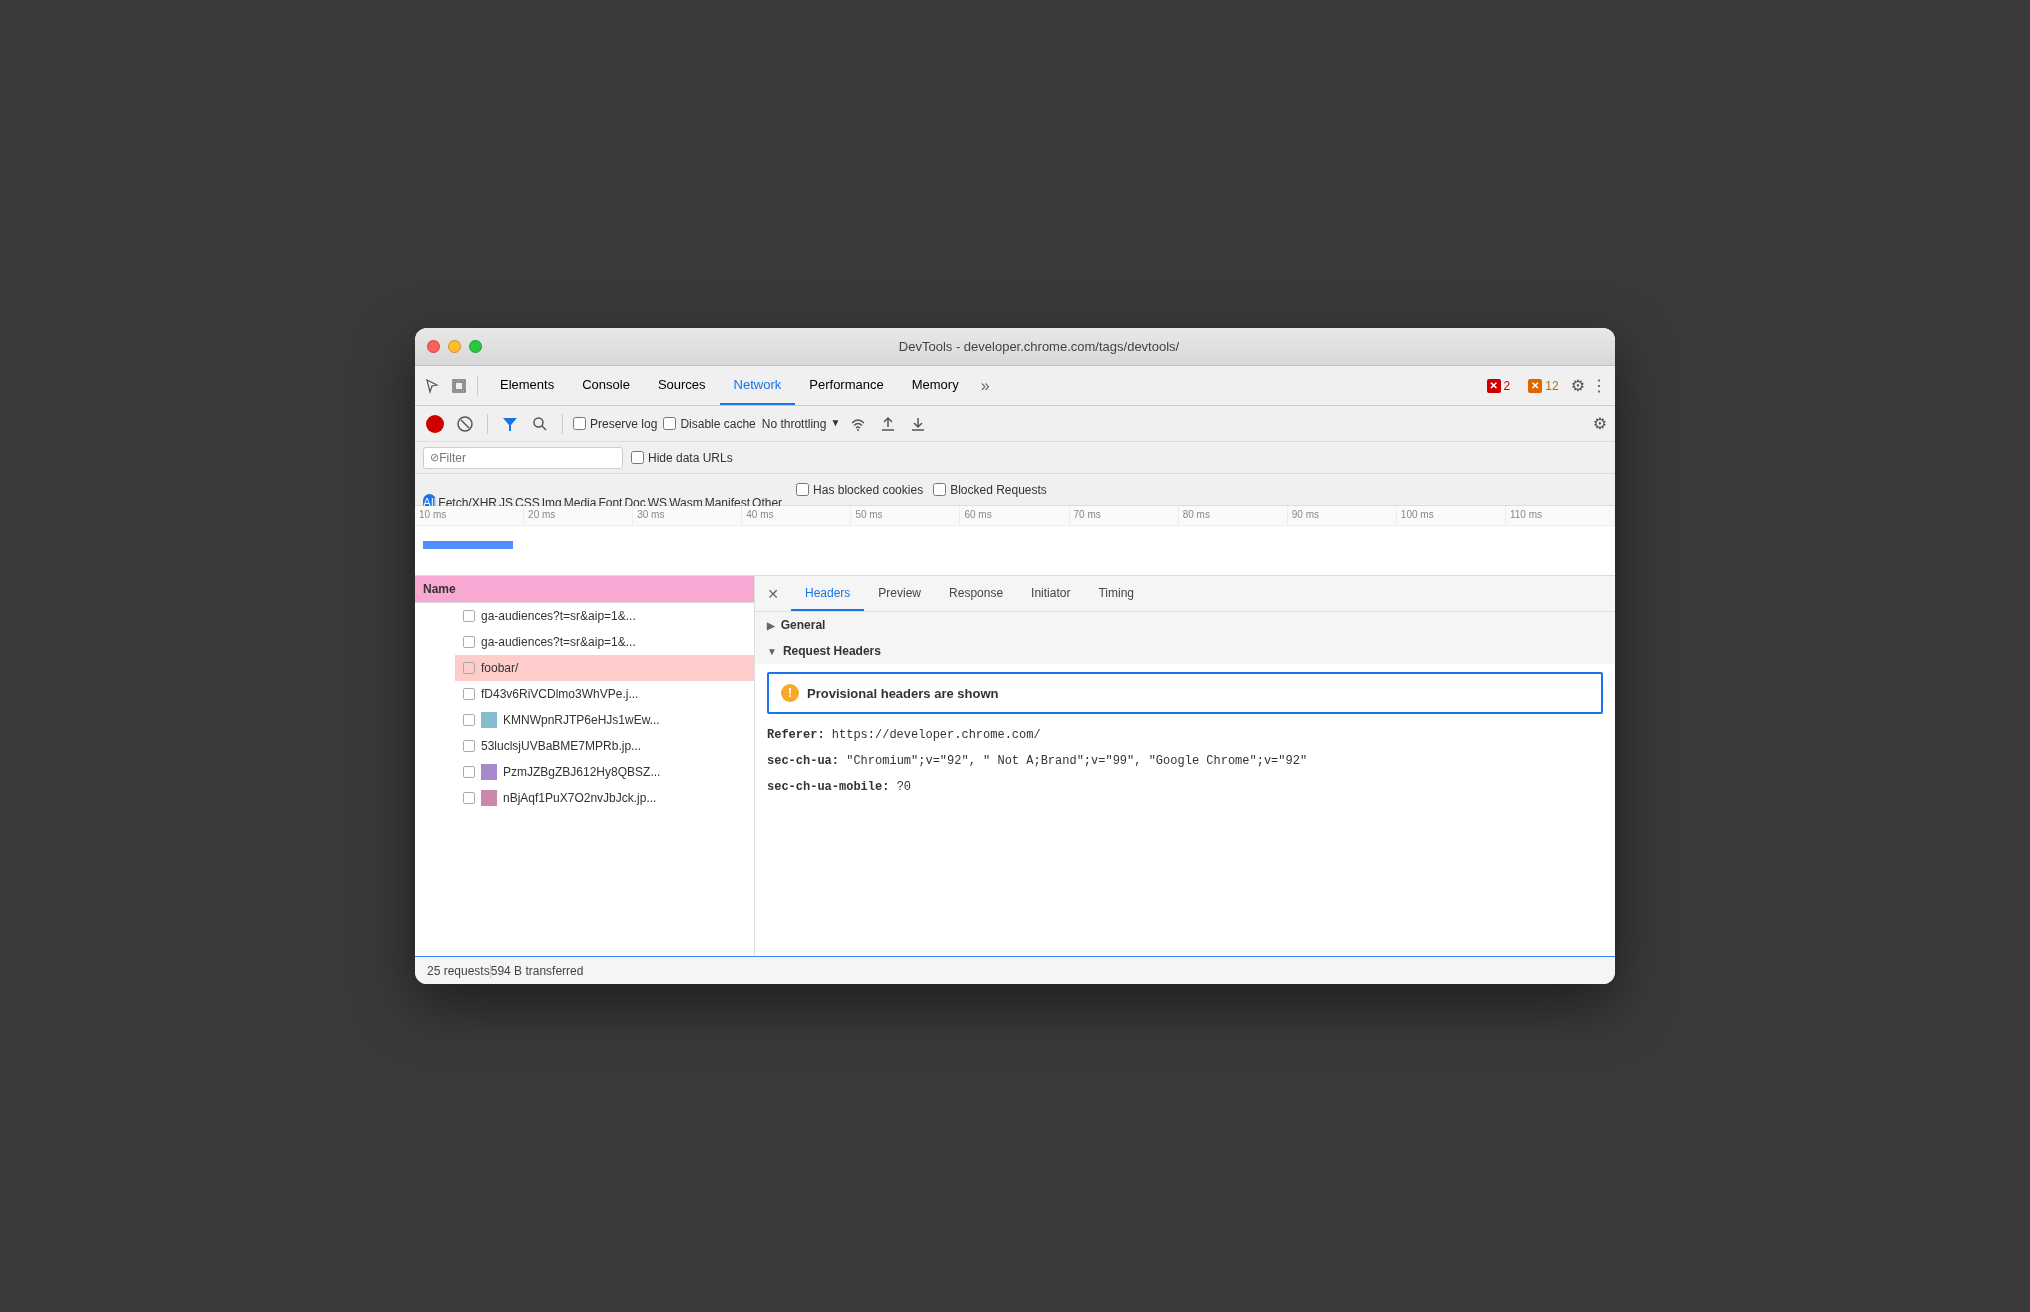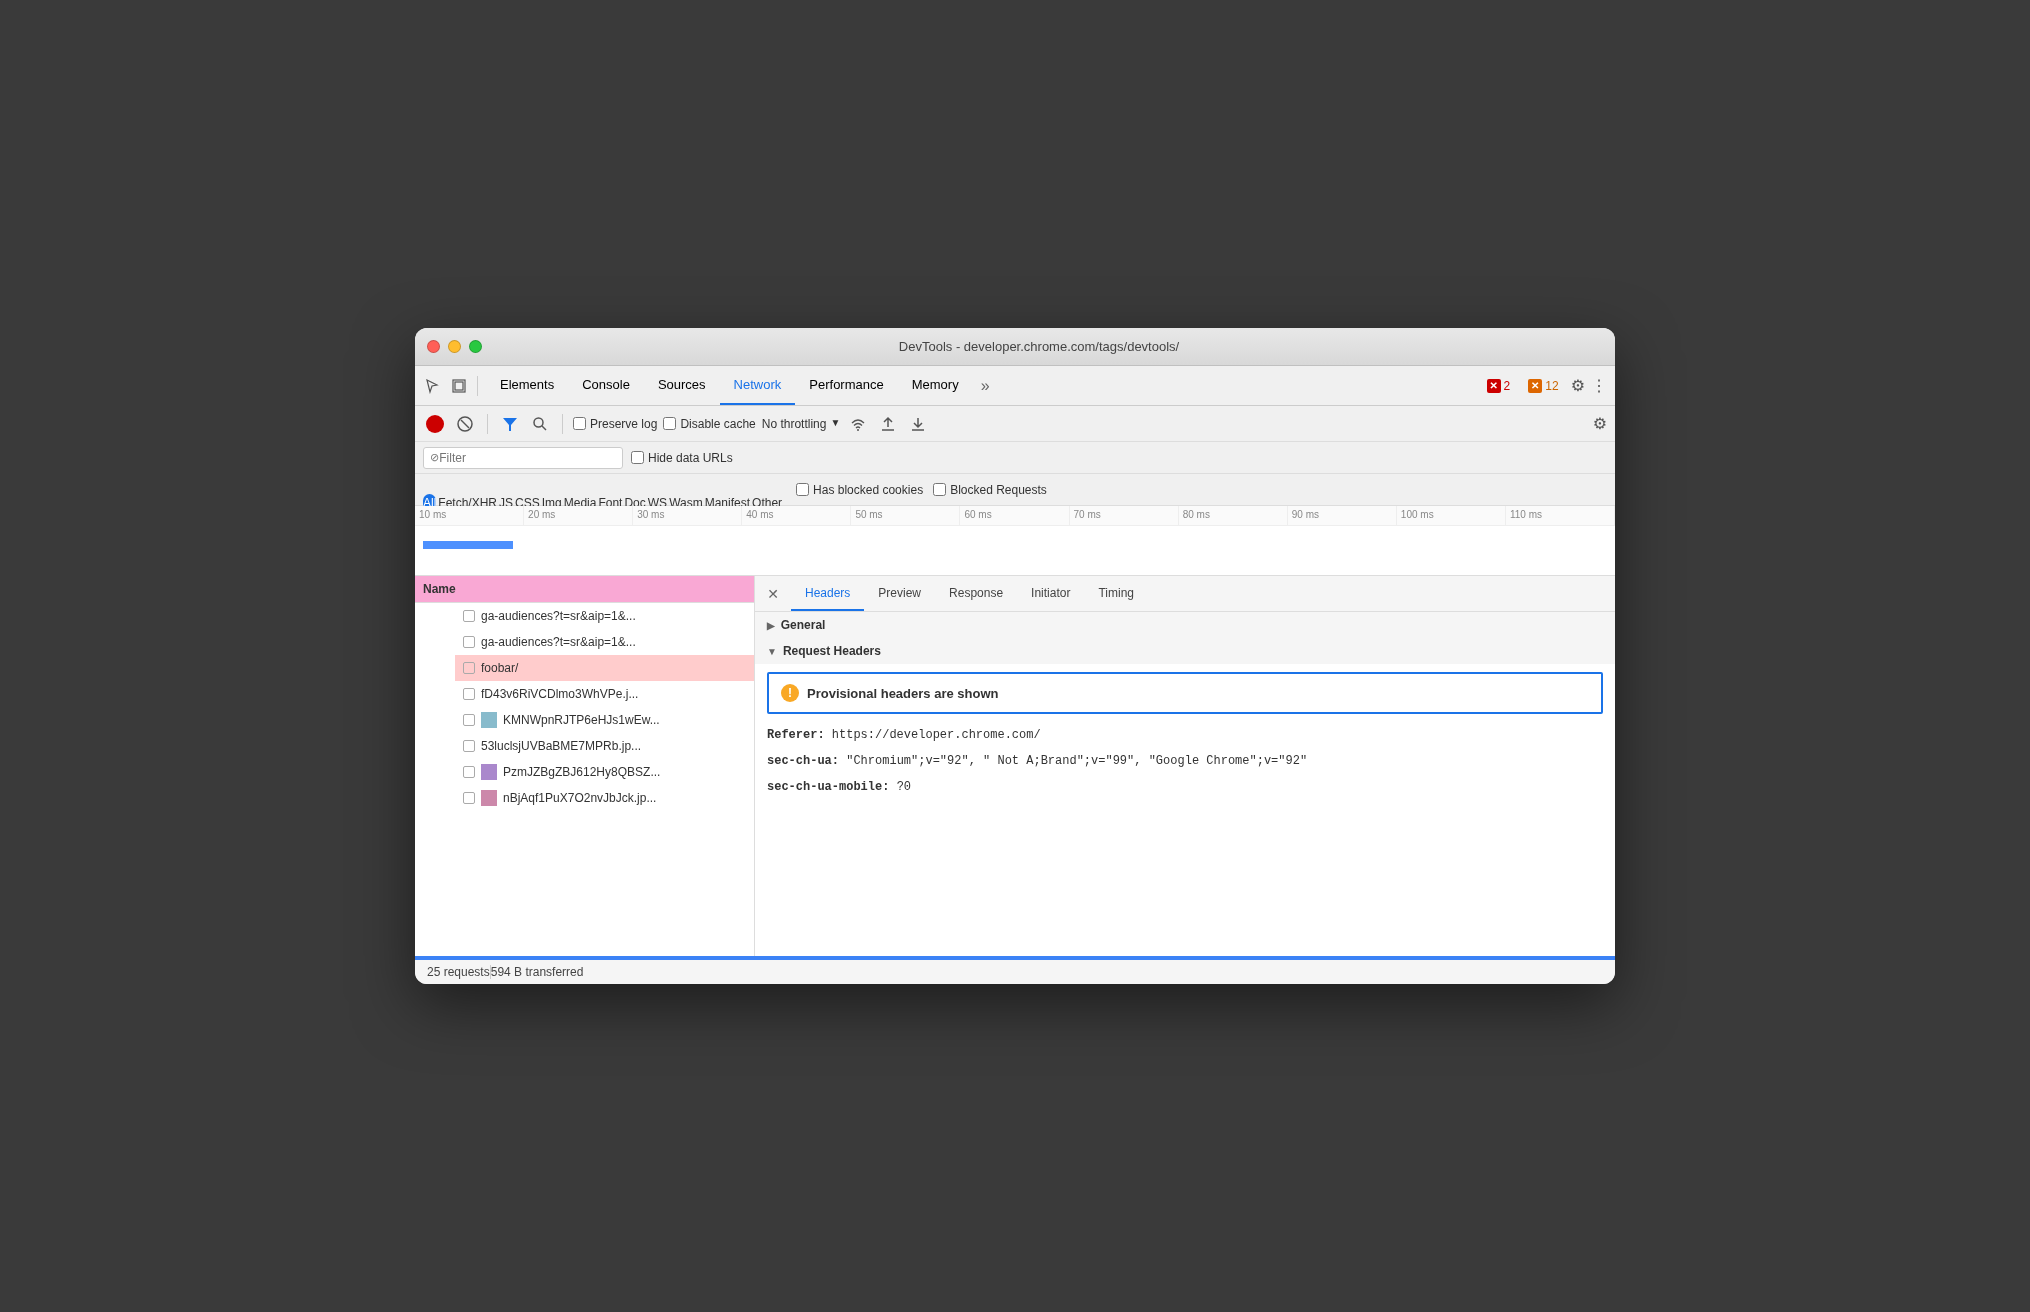--- a/index.html
+++ b/index.html
@@ -462,21 +462,21 @@
       color: #333;
       font-family: 'Courier New', Courier, monospace;
       line-height: 1.5;
     }
     .header-key {
       font-weight: 600;
     }
     
     .status-bar {
       background: #f5f5f5;
-      border-top: 4px solid #3b82f6;
+      border-top: 1px solid #3b82f6;
       height: 28px;
       display: flex;
       align-items: center;
       padding: 0 12px;
       font-size: 12px;
       color: #444;
     }
     .status-divider {
       width: 1px;
       height: 14px;

